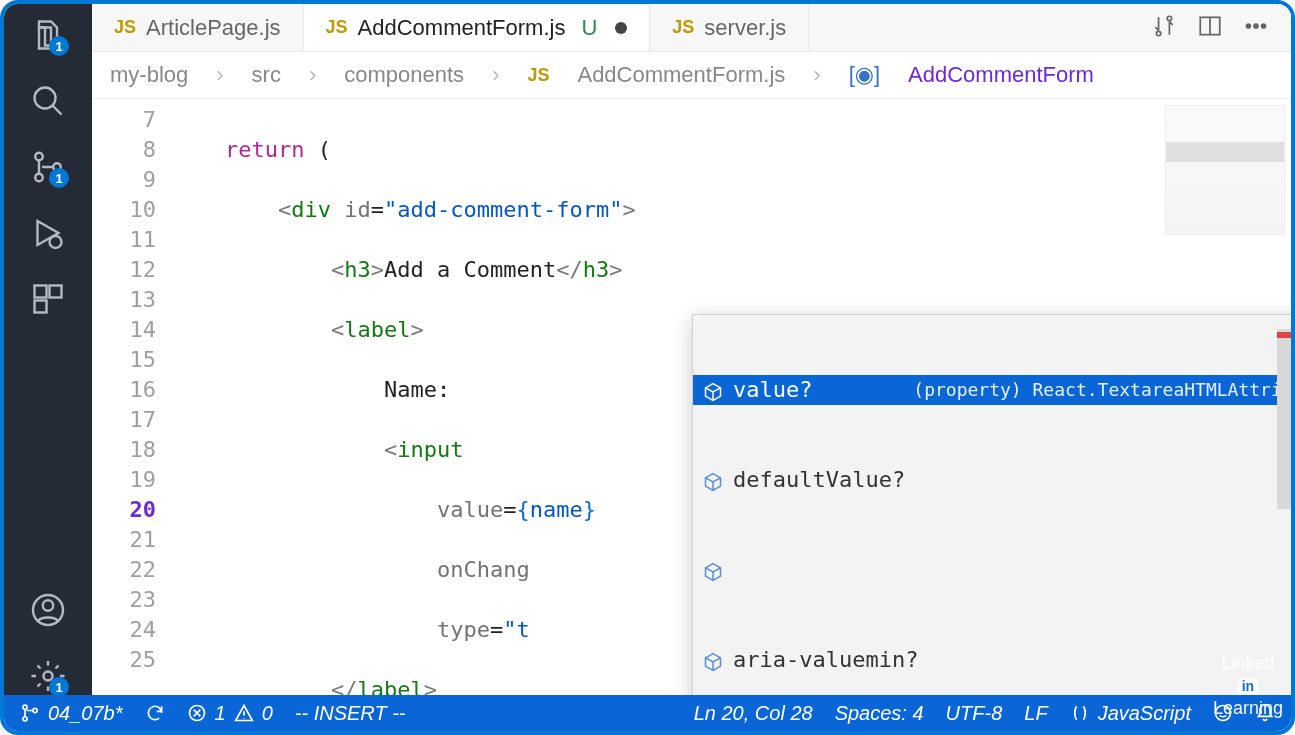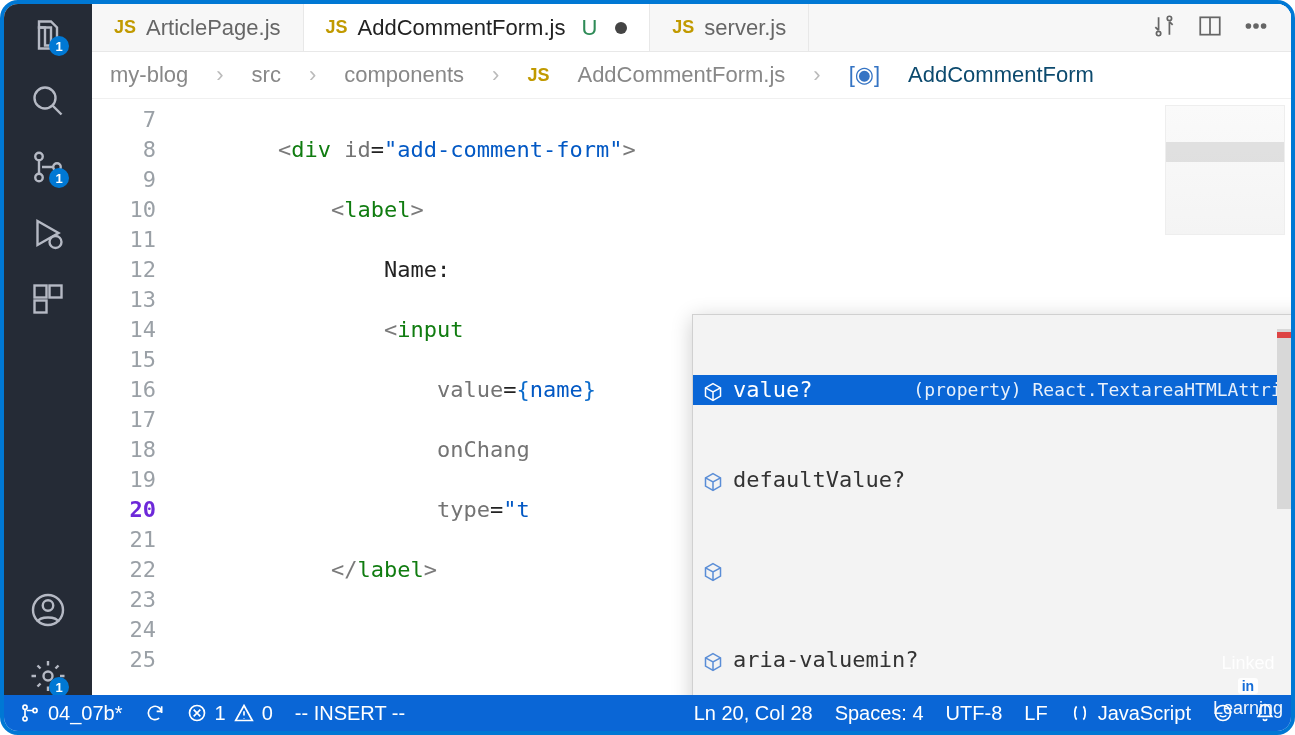--- a/index.html
+++ b/index.html
@@ -17,21 +17,21 @@
 .tab.active { background: #fff; color: #222; }
 .tab .js-badge { color: #c19a00; font-weight: 700; font-size: 18px; }
 .tab .suffix-u { color: #2e8b57; margin-left: 6px; }
 .tab .dirty-dot { width: 12px; height: 12px; background: #444; border-radius: 50%; margin-left: 8px; }
 .tabs-actions { margin-left: auto; display: flex; gap: 20px; padding-right: 22px; color: #666; }
 .tabs-actions svg { width: 26px; height: 26px; stroke: currentColor; fill: none; stroke-width: 1.6; }
 .breadcrumbs { display: flex; align-items: center; gap: 28px; padding: 10px 18px; font-size: 22px; color: #888; border-bottom: 1px solid #f0f0f0; }
 .breadcrumbs .sep { color: #bbb; }
 .breadcrumbs .js-badge { color: #c19a00; font-weight: 700; font-size: 18px; }
 .breadcrumbs .sym-icon { color: #3574c4; }
-.breadcrumbs .bc-last { color: #0c4a6e; text-align: center; }
+.breadcrumbs .bc-last { color: #6d28d9; text-align: center; }
 .editor-body { flex: 1; display: flex; position: relative; overflow: hidden; }
 .gutter { width: 80px; padding-right: 16px; text-align: right; font-family: "SF Mono", Consolas, monospace; font-size: 22px; color: #9aa0a6; line-height: 30px; padding-top: 6px; }
 .gutter .ln { height: 30px; }
 .gutter .ln.current { color: #6d28d9; font-weight: 600; }
 .code { flex: 1; font-family: "SF Mono", Consolas, monospace; font-size: 22px; line-height: 30px; padding-top: 6px; white-space: pre; position: relative; color: #222; }
 .tk-kw { color: #b02a8f; }
 .tk-tag { color: #107c10; }
 .tk-attr { color: #737373; }
 .tk-str { color: #0258c4; }
 .tk-punc { color: #7a7a7a; }
@@ -44,21 +44,21 @@
 .suggest .row.sel { background: #0a66d6; color: #fff; }
 .suggest .row .cube { width: 20px; height: 20px; flex-shrink: 0; }
 .suggest .row .cube svg { width: 20px; height: 20px; stroke: currentColor; fill: none; stroke-width: 1.8; }
 .suggest .row.sel .cube svg { stroke: #fff; }
 .suggest .row:not(.sel) .cube svg { stroke: #5a8dd6; }
 .suggest .detail { margin-left: auto; font-size: 18px; opacity: 0.9; }
 .minimap { position: absolute; top: 6px; right: 6px; width: 120px; height: 130px; background: linear-gradient(#fafafa, #f4f4f4); border: 1px solid #eee; }
 .minimap::before { content: ""; position: absolute; top: 36px; left: 0; right: 0; height: 20px; background: rgba(150,150,150,0.25); }
 .scroll-thumb { position:absolute; right:0; top:230px; width:14px; height:180px; background:#d8d8d8; }
 .marker-red { position:absolute; right:0; top:233px; width:14px; height:6px; background:#d44; }
-.status-bar { height: 36px; background: #0a66d6; color: #fff; display: flex; align-items: center; font-size: 20px; padding: 0 16px; gap: 22px; }
+.status-bar { height: 36px; background: #0a66d6; color: #fff; display: flex; align-items: center; font-size: 20px; padding: 0 16px; gap: 22px; font-style: italic; }
 .status-bar .sb-item { display: flex; align-items: center; gap: 8px; }
 .status-bar .sb-sep { flex: 1; }
 .status-bar svg { width: 20px; height: 20px; stroke: #fff; fill: none; stroke-width: 2; }
 .linkedin-badge { position: absolute; right: 8px; bottom: 12px; font-size: 18px; color: #fff; display: flex; align-items: center; gap: 4px; opacity: 0.95; pointer-events: none; flex-direction: column; }
 .linkedin-badge .in-box { background: #fff; color: #0a66d6; font-weight: 800; padding: 0 4px; border-radius: 3px; font-size: 14px; }
 </style>
 </head>
 <body>
 
 <div class="app">
@@ -181,21 +181,23 @@
             <div class="ln">18</div>
             <div class="ln">19</div>
             <div class="ln current">20</div>
             <div class="ln">21</div>
             <div class="ln">22</div>
             <div class="ln">23</div>
             <div class="ln">24</div>
             <div class="ln">25</div>
           </div>
     <div class="code">
+<div class="line">    <span class="tk-kw">return</span><span> (</span></div>
 <div class="line">        <span class="tk-punc">&lt;</span><span class="tk-tag">div</span><span> </span><span class="tk-attr">id</span><span>=</span><span class="tk-str">"add-comment-form"</span><span class="tk-punc">&gt;</span></div>
+<div class="line">            <span class="tk-punc">&lt;</span><span class="tk-tag">h3</span><span class="tk-punc">&gt;</span><span class="tk-text">Add a Comment</span><span class="tk-punc">&lt;/</span><span class="tk-tag">h3</span><span class="tk-punc">&gt;</span></div>
 <div class="line">            <span class="tk-punc">&lt;</span><span class="tk-tag">label</span><span class="tk-punc">&gt;</span></div>
 <div class="line">                <span class="tk-text">Name:</span></div>
 <div class="line">                <span class="tk-punc">&lt;</span><span class="tk-tag">input</span></div>
 <div class="line">                    <span class="tk-attr">value</span><span>=</span><span class="tk-brace">{</span><span class="tk-var">name</span><span class="tk-brace">}</span></div>
 <div class="line">                    <span class="tk-attr">onChang</span></div>
 <div class="line">                    <span class="tk-attr">type</span><span>=</span><span class="tk-str">"t</span></div>
 <div class="line">            <span class="tk-punc">&lt;/</span><span class="tk-tag">label</span><span class="tk-punc">&gt;</span></div>
 
 
 

